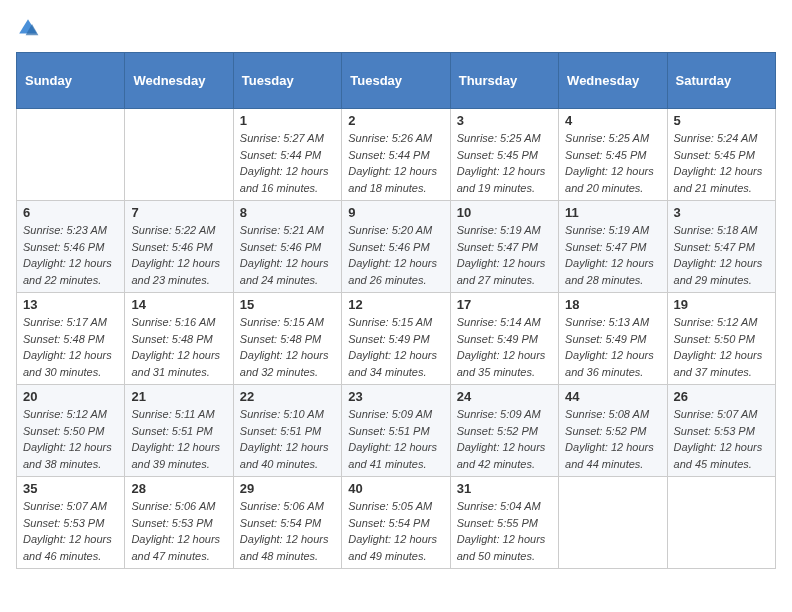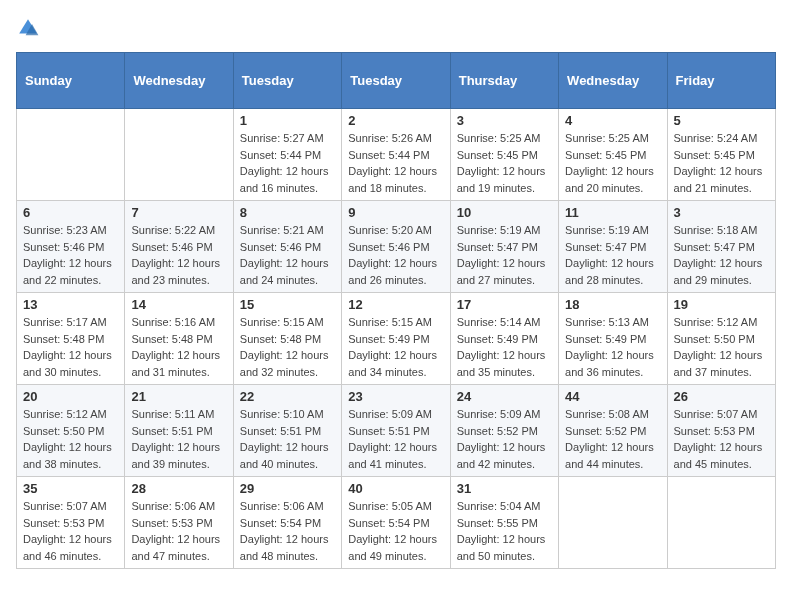--- a/index.html
+++ b/index.html
@@ -76,20 +76,21 @@
       font-size: 13px;
       font-weight: bold;
       color: #333;
       display: block;
       margin-bottom: 2px;
     }
     .day-info {
       color: #444;
       line-height: 1.5;
       font-size: 11px;
+      font-style: italic;
     }
     .empty-cell {
       background: #fff !important;
     }
   </style>
 </head>
 <body>
 
 <div class="header">
   <div class="logo">
@@ -109,21 +110,21 @@
 
 <table class="calendar">
   <thead>
     <tr>
     <th>Sunday</th>
         <th>Wednesday</th>
         <th>Tuesday</th>
         <th>Tuesday</th>
         <th>Thursday</th>
         <th>Wednesday</th>
-        <th>Friday</th>
+        <th>Saturday</th>
       </tr>
   </thead>
   <tbody id="calendar-body">
   <tr>
         <td class="empty-cell"></td>
         <td class="empty-cell"></td>
         <td>
           <span class="day-num">1</span>
           <div class="day-info">Sunrise: 5:27 AM<br>Sunset: 5:44 PM<br>Daylight: 12 hours and 16 minutes.</div>
         </td>

